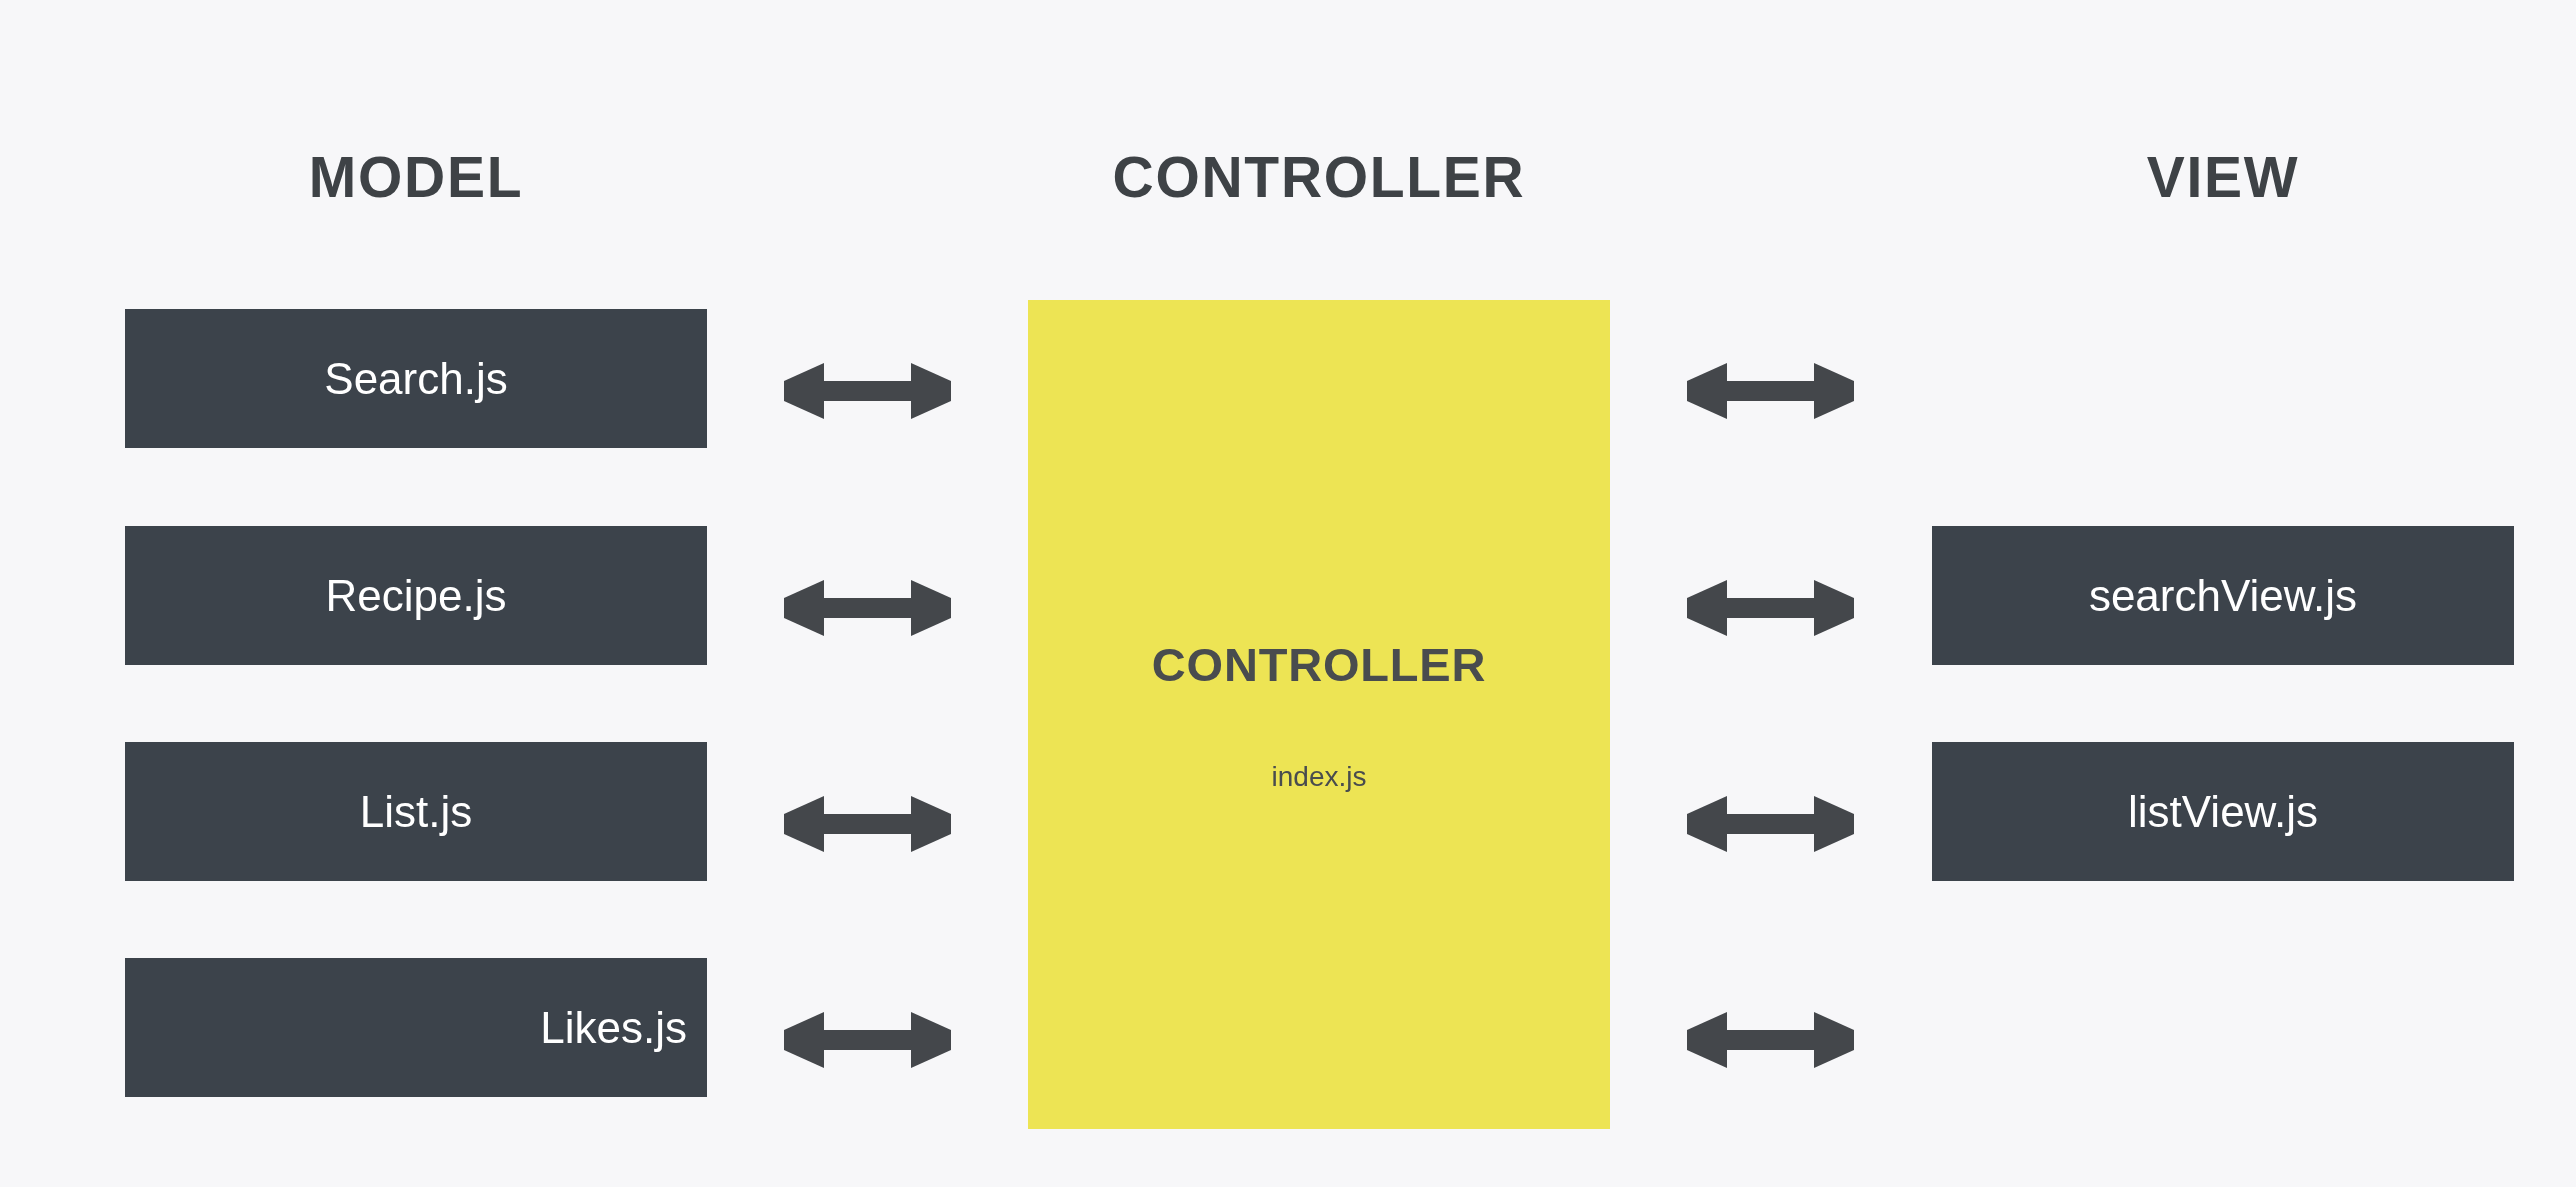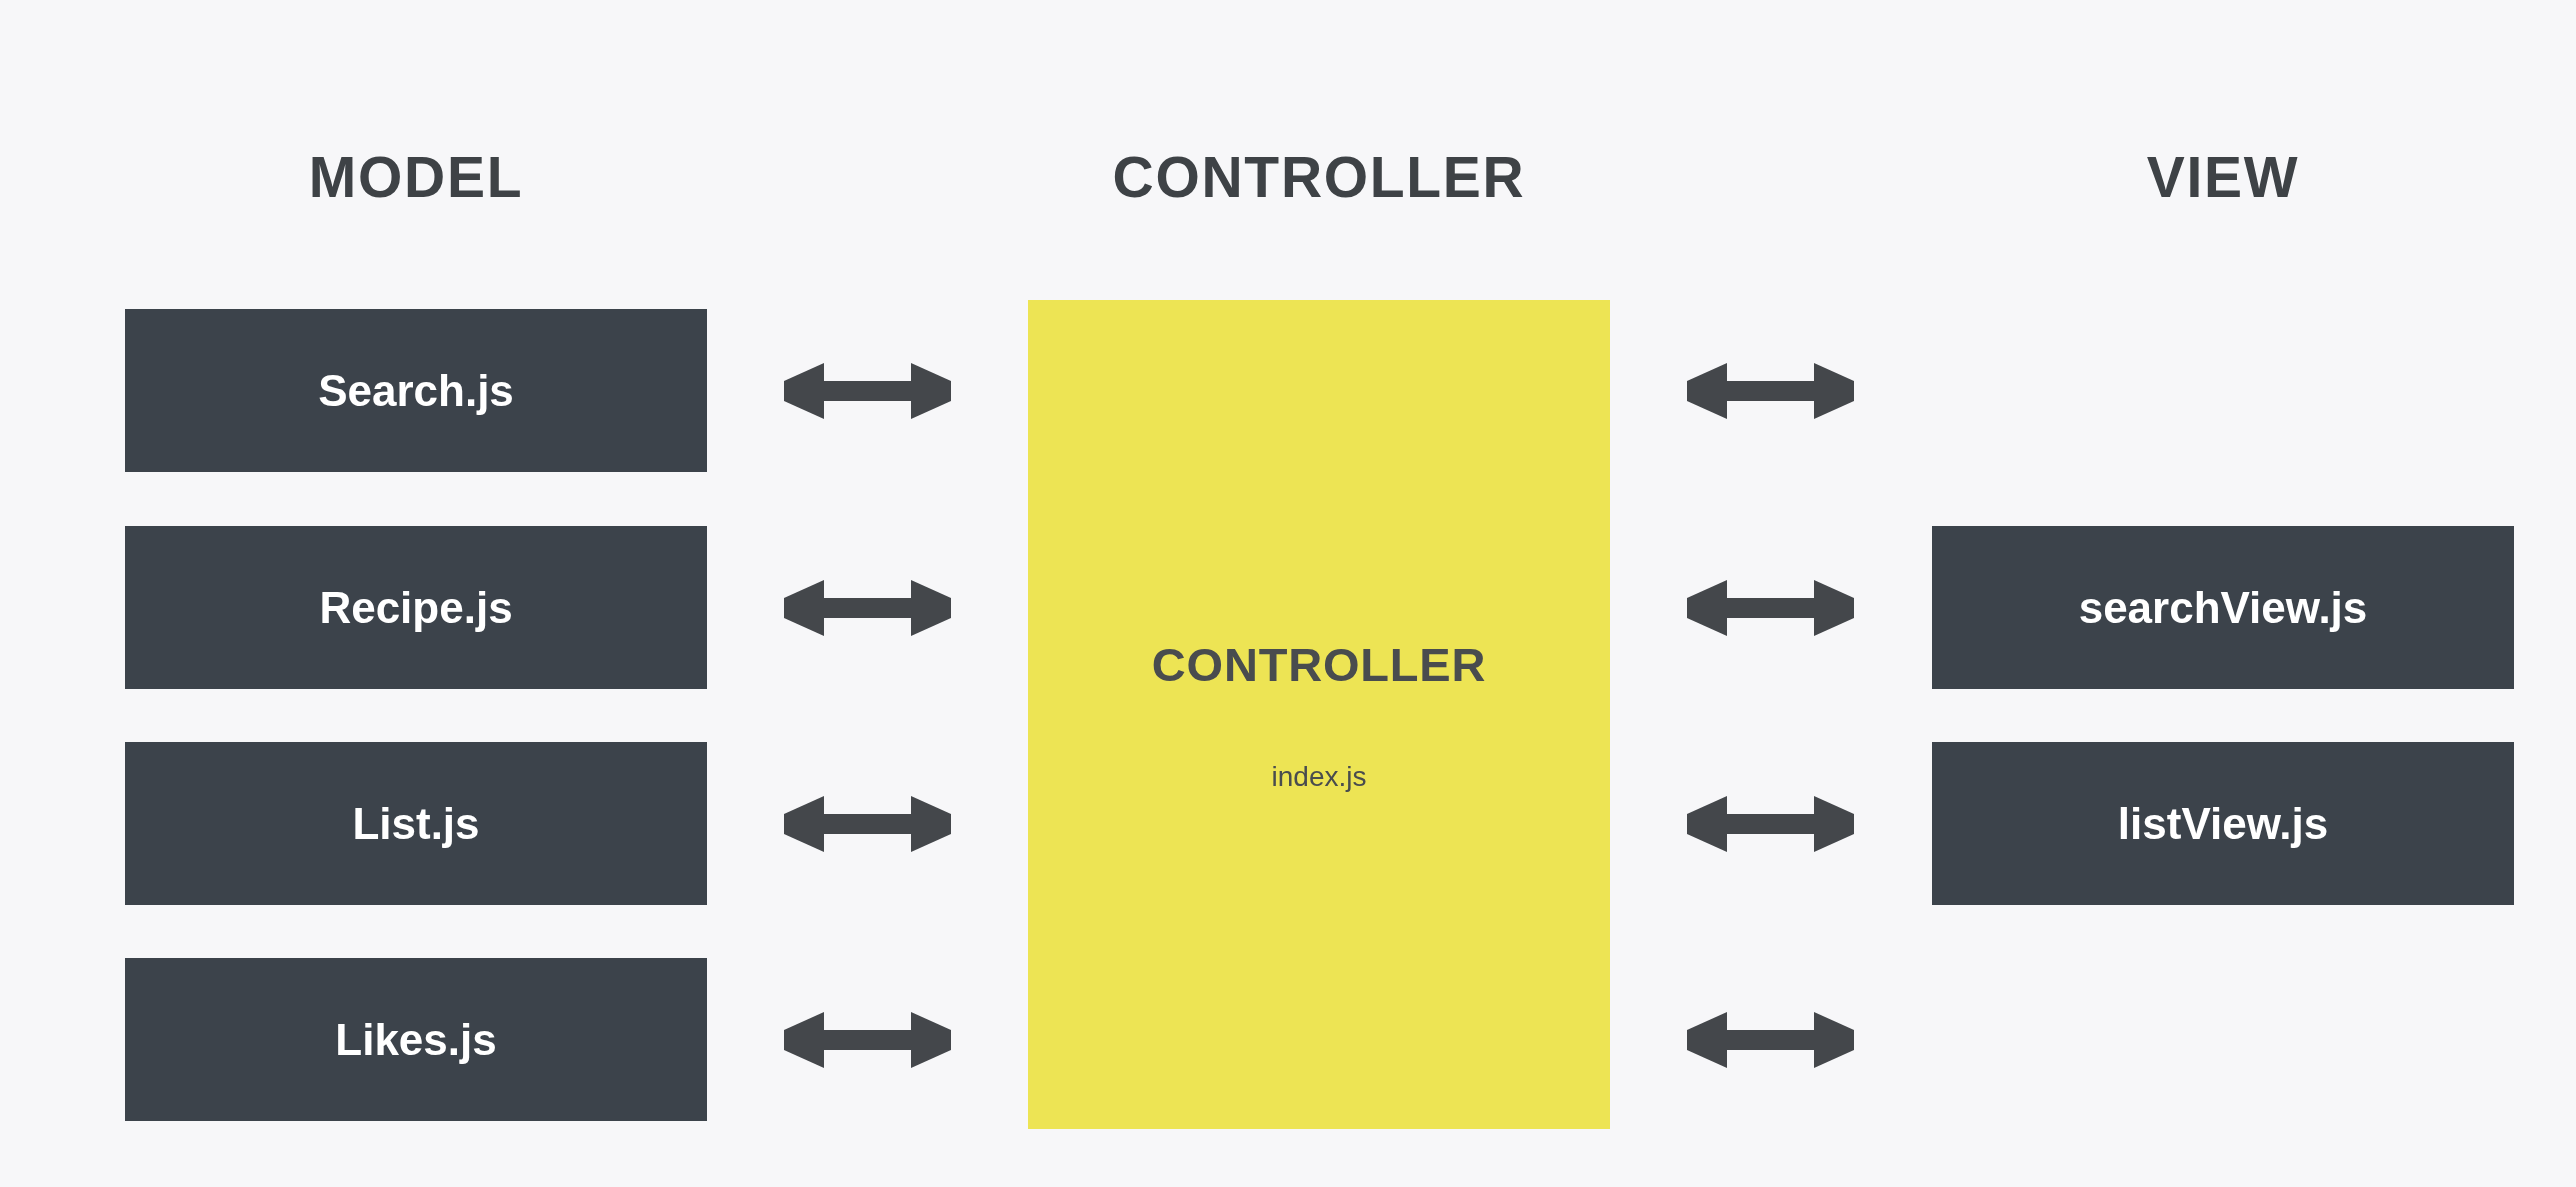--- a/index.html
+++ b/index.html
@@ -38,35 +38,35 @@
     color: var(--header-text);
   }
   .col-header.model      { left: 105px;  width: 582px; }
   .col-header.controller { left: 1008px; width: 582px; }
   .col-header.view       { left: 1912px; width: 582px; }
 
   
   .file-box {
     position: absolute;
     width: 582px;
-    height: 163px;
+    height: 139px;
     background: var(--box-dark);
     color: var(--box-dark-text);
     display: flex;
     align-items: center;
     justify-content: center;
     font-size: 44px;
-    font-weight: 700;
+    font-weight: 400;
   }
   .col-model { left: 105px; }
   .col-view  { left: 1912px; }
   .row-0 { top: 289px; }
   .row-1 { top: 506px; }
   .row-2 { top: 722px; justify-content: center; }
-  .row-3 { top: 938px; }
+  .row-3 { top: 938px; justify-content: flex-end; }
 
   
   .controller-box {
     position: absolute;
     left: 1008px;
     top: 280px;
     width: 582px;
     height: 829px;
     background: var(--controller-bg);
     color: var(--controller-text);

